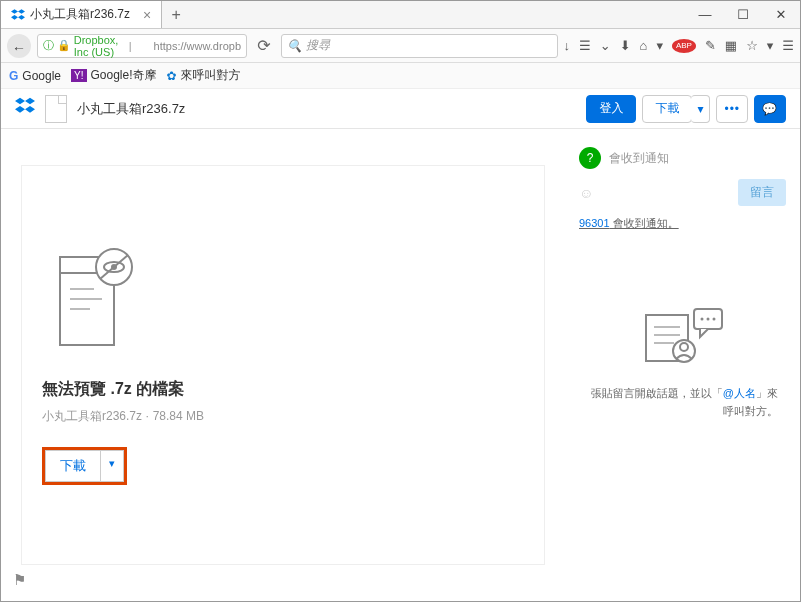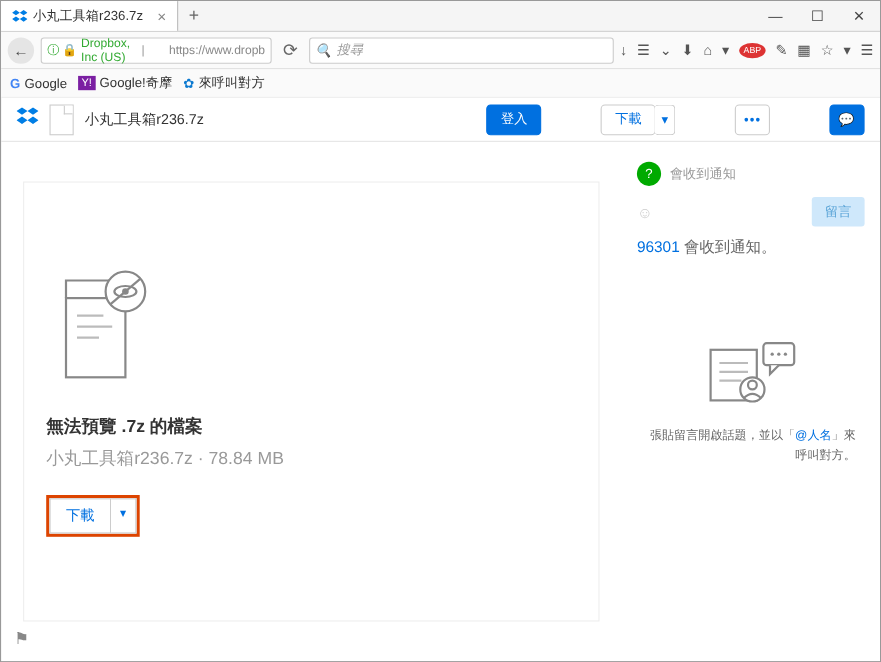--- a/index.html
+++ b/index.html
@@ -36,46 +36,46 @@
 .bm-y { background: #7b1fa2; color: #fff; padding: 1px 3px; font-size: 10px; }
 .bm-c { color: #0b79d0; }
 
 
 .pagehead { height: 40px; display: flex; align-items: center; padding: 0 14px; gap: 10px; border-bottom: 1px solid #e5e5e5; }
 .dropbox-logo { color: #007ee5; font-size: 20px; }
 .fileicon { width: 22px; height: 28px; border: 1px solid #ccc; position: relative; }
 .fileicon::before { content: ''; position: absolute; top: 0; right: 0; width: 7px; height: 7px; background: #fff; border-left: 1px solid #ccc; border-bottom: 1px solid #ccc; }
 .fname { font-size: 13px; color: #333; }
 .headbtns { margin-left: auto; display: flex; gap: 6px; align-items: center; }
-.btn { height: 28px; padding: 0 12px; border-radius: 4px; font-size: 12px; display: flex; align-items: center; cursor: pointer; border: 1px solid #ccc; background: #fff; color: #0070e0; margin-left: 48px; }
+.btn { height: 28px; padding: 0 12px; border-radius: 4px; font-size: 12px; display: flex; align-items: center; cursor: pointer; border: 1px solid #ccc; background: #fff; color: #0070e0; }
 .btn.primary { background: #0070e0; border-color: #0070e0; color: #fff; }
 .btn.icon { padding: 0 7px; letter-spacing: 1px; }
 .btn.split { padding: 0 6px; border-left: none; margin-left: -7px; }
 
 
 .content { display: flex; height: calc(100% - 128px); }
 .left { flex: 1; padding: 36px 20px 20px 20px; }
 .panel { background: #fff; border: 1px solid #eee; height: 400px; display: flex; flex-direction: column; align-items: flex-start; justify-content: center; padding: 20px; }
 .preview-icon { margin-bottom: 20px; }
 .nopreview { font-size: 16px; font-weight: bold; color: #333; margin-bottom: 8px; }
-.fileinfo { font-size: 16px; color: #999; margin-bottom: 22px; }
+.fileinfo { font-size: 12px; color: #999; margin-bottom: 22px; }
 .dlbox { display: flex; border: 3px solid #d40; }
 .dlbtn { padding: 6px 14px; font-size: 13px; color: #0070e0; background: #fff; border: 1px solid #ccc; cursor: pointer; }
 .dlsplit { padding: 6px 8px; font-size: 11px; color: #0070e0; background: #fff; border: 1px solid #ccc; border-left: none; cursor: pointer; }
 .flag { position: absolute; left: 12px; bottom: 12px; color: #888; font-size: 15px; }
 
 
 .right { width: 235px; padding: 18px 14px; font-size: 12px; color: #555; }
 .comment { display: flex; align-items: center; gap: 8px; margin-bottom: 10px; }
 .avatar { width: 22px; height: 22px; border-radius: 50%; background: #0a0; color: #fff; display: flex; align-items: center; justify-content: center; font-size: 12px; }
 .cinput { color: #999; }
 .crow { display: flex; justify-content: space-between; align-items: center; margin-bottom: 10px; }
 .emoji { color: #ccc; font-size: 14px; }
 .postbtn { padding: 5px 12px; background: #cfe8fb; color: #5aa4d7; border-radius: 3px; font-size: 12px; }
-.notif { font-size: 14px; color: #666; margin-bottom: 70px; }
+.notif { font-size: 11px; color: #666; margin-bottom: 70px; text-decoration: underline; }
 .notif a { color: #0070e0; text-decoration: none; }
 .rillu { display: flex; justify-content: center; margin-bottom: 14px; }
 .rtext { text-align: right; font-size: 11px; color: #666; line-height: 1.6; padding: 0 8px; }
 .rtext .at { color: #0070e0; }
 </style>
 </head>
 <body>
 
 <div class="titlebar">
   <div class="tab">

